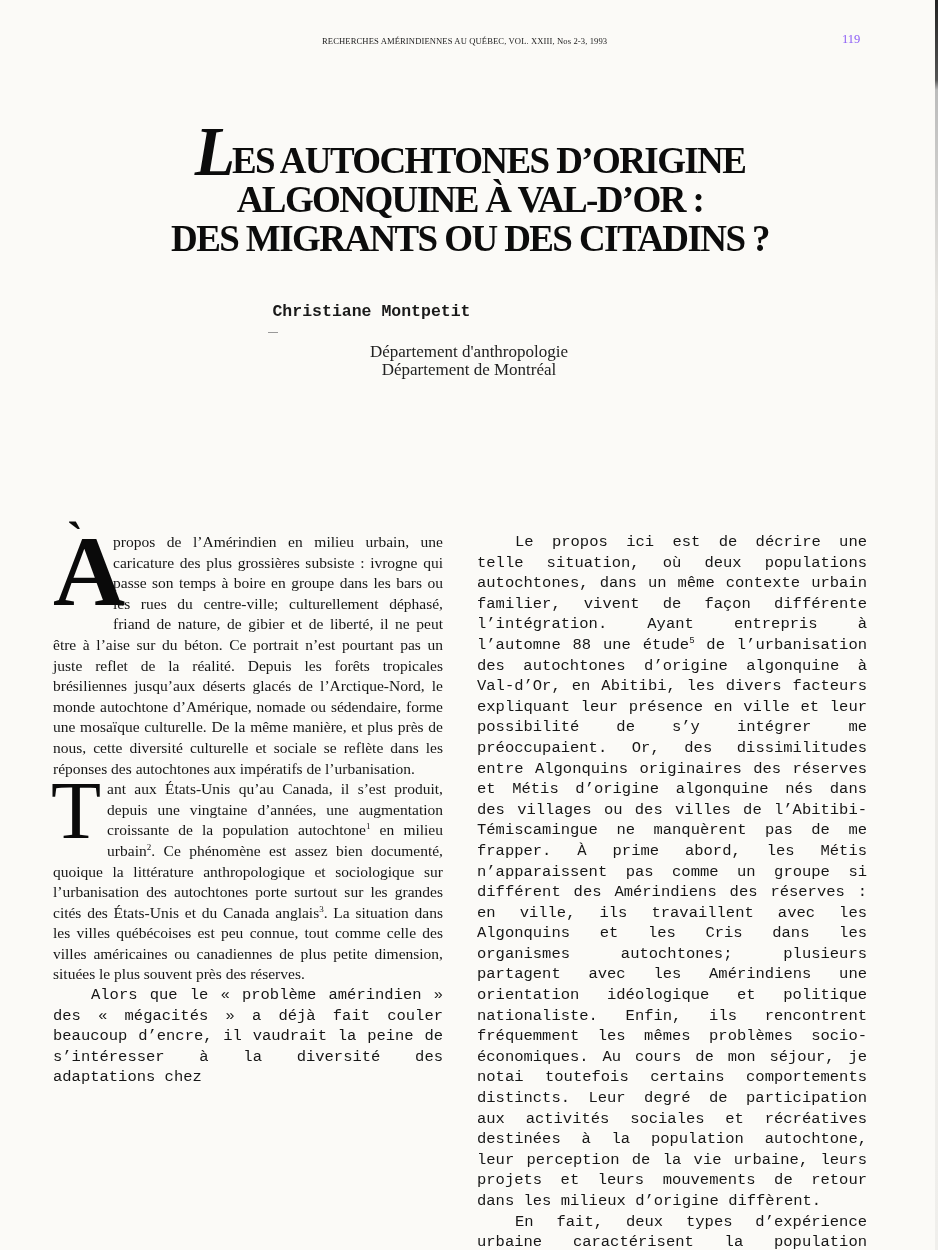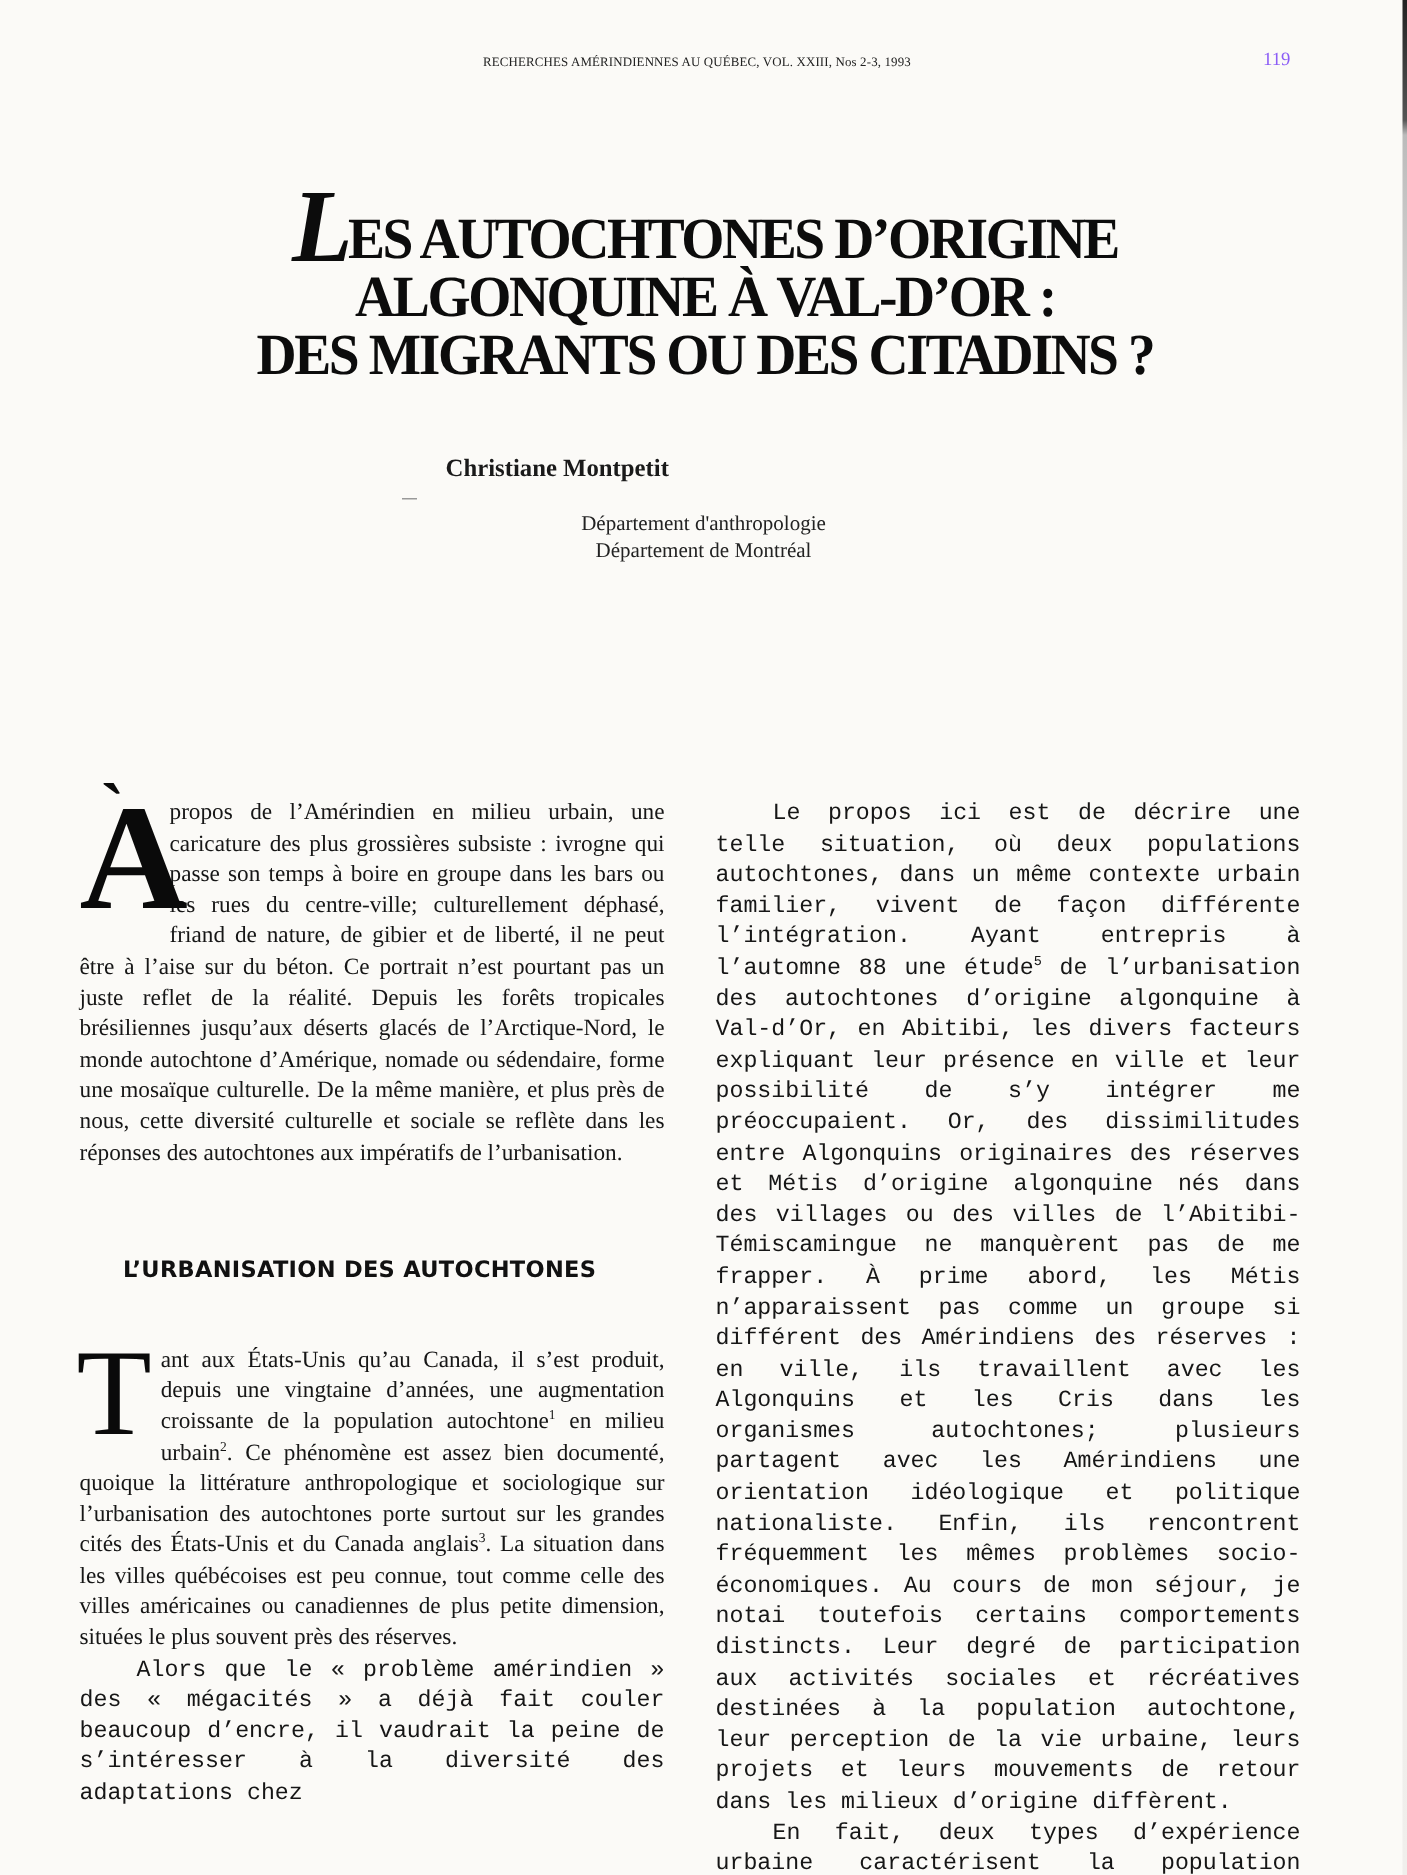--- a/index.html
+++ b/index.html
@@ -30,28 +30,28 @@
     letter-spacing: -1.6px; color: #0c0c0c;
     transform: scaleY(1.05);
   }
   .title .line { display: block; white-space: nowrap; }
   .title .big-initial {
     font-style: italic; font-size: 66px; letter-spacing: -3px;
     vertical-align: -2px; line-height: 37px;
   }
   .author {
     position: absolute; top: 302px; left: 0; width: 743px; text-align: center;
-    font-weight: bold; font-size: 16.5px; color: #1a1a1a;
+    font-weight: bold; font-size: 16.5px; color: #1a1a1a; font-family: Liberation Mono, monospace;
   }
   .dash {
     position: absolute; top: 332px; left: 268px; width: 10px; height: 1px; background: #999;
   }
   .affil {
     position: absolute; left: 0; width: 938px; text-align: center;
-    font-size: 14px; color: #222;
+    font-size: 17px; color: #222;
   }
   .affil.l1 { top: 342px; }
   .affil.l2 { top: 360px; }
 
   .col {
     position: absolute; width: 390px;
     font-size: 15.5px; line-height: 20.6px;
     color: #161616;
   }
   .col-left { left: 53px; top: 532px; }
@@ -93,21 +93,20 @@
 
 <div class="author">Christiane Montpetit</div>
 <div class="dash"></div>
 <div class="affil l1">Département d'anthropologie</div>
 <div class="affil l2">Département de Montréal</div>
 
 <div class="col col-left">
   <p>
     <span class="dropcap-a"><span class="grave">`</span><span>A</span></span><span>propos de l’Amérindien en milieu urbain, une caricature des plus grossières subsiste : ivrogne qui passe son temps à boire en groupe dans les bars ou les rues du centre-ville; culturellement déphasé, friand de nature, de gibier et de liberté, il ne peut être à l’aise sur du béton. Ce portrait n’est pourtant pas un juste reflet de la réalité. Depuis les forêts tropicales brésiliennes jusqu’aux déserts glacés de l’Arctique-Nord, le monde autochtone d’Amérique, nomade ou sédendaire, forme une mosaïque culturelle. De la même manière, et plus près de nous, cette diversité culturelle et sociale se reflète dans les réponses des autochtones aux impératifs de l’urbanisation.</span>
   </p>
-  <h2 class="section-heading">L’URBANISATION DES AUTOCHTONES</h2>
   <p>
     <span class="dropcap-t">T</span><span>ant aux États-Unis qu’au Canada, il s’est produit, depuis une vingtaine d’années, une augmentation croissante de la population autochtone</span><sup>1</sup><span> en milieu urbain</span><sup>2</sup><span>. Ce phénomène est assez bien documenté, quoique la littérature anthropologique et sociologique sur l’urbanisation des autochtones porte surtout sur les grandes cités des États-Unis et du Canada anglais</span><sup>3</sup><span>. La situation dans les villes québécoises est peu connue, tout comme celle des villes américaines ou canadiennes de plus petite dimension, situées le plus souvent près des réserves.</span>
   </p>
   <p class="indent">Alors que le « problème amérindien » des « mégacités » a déjà fait couler beaucoup d’encre, il vaudrait la peine de s’intéresser à la diversité des adaptations chez</p>
 </div>
 
 <div class="col col-right">
   <p class="indent"><span>Le propos ici est de décrire une telle situation, où deux populations autochtones, dans un même contexte urbain familier, vivent de façon différente l’intégration. Ayant entrepris à l’automne 88 une étude</span><sup>5</sup><span> de l’urbanisation des autochtones d’origine algonquine à Val-d’Or, en Abitibi, les divers facteurs expliquant leur présence en ville et leur possibilité de s’y intégrer me préoccupaient. Or, des dissimilitudes entre Algonquins originaires des réserves et Métis d’origine algonquine nés dans des villages ou des villes de l’Abitibi-Témiscamingue ne manquèrent pas de me frapper. À prime abord, les Métis n’apparaissent pas comme un groupe si différent des Amérindiens des réserves : en ville, ils travaillent avec les Algonquins et les Cris dans les organismes autochtones; plusieurs partagent avec les Amérindiens une orientation idéologique et politique nationaliste. Enfin, ils rencontrent fréquemment les mêmes problèmes socio-économiques. Au cours de mon séjour, je notai toutefois certains comportements distincts. Leur degré de participation aux activités sociales et récréatives destinées à la population autochtone, leur perception de la vie urbaine, leurs projets et leurs mouvements de retour dans les milieux d’origine diffèrent.</span></p>
   <p class="indent">En fait, deux types d’expérience urbaine caractérisent la population autochtone d’origine algonquine. Contrairement aux Algonquins, qui perçoivent la vie en milieu urbain comme une nécessité temporaire – le temps de poursuivre des études ou d’exercer un emploi que la</p>
 </div>

